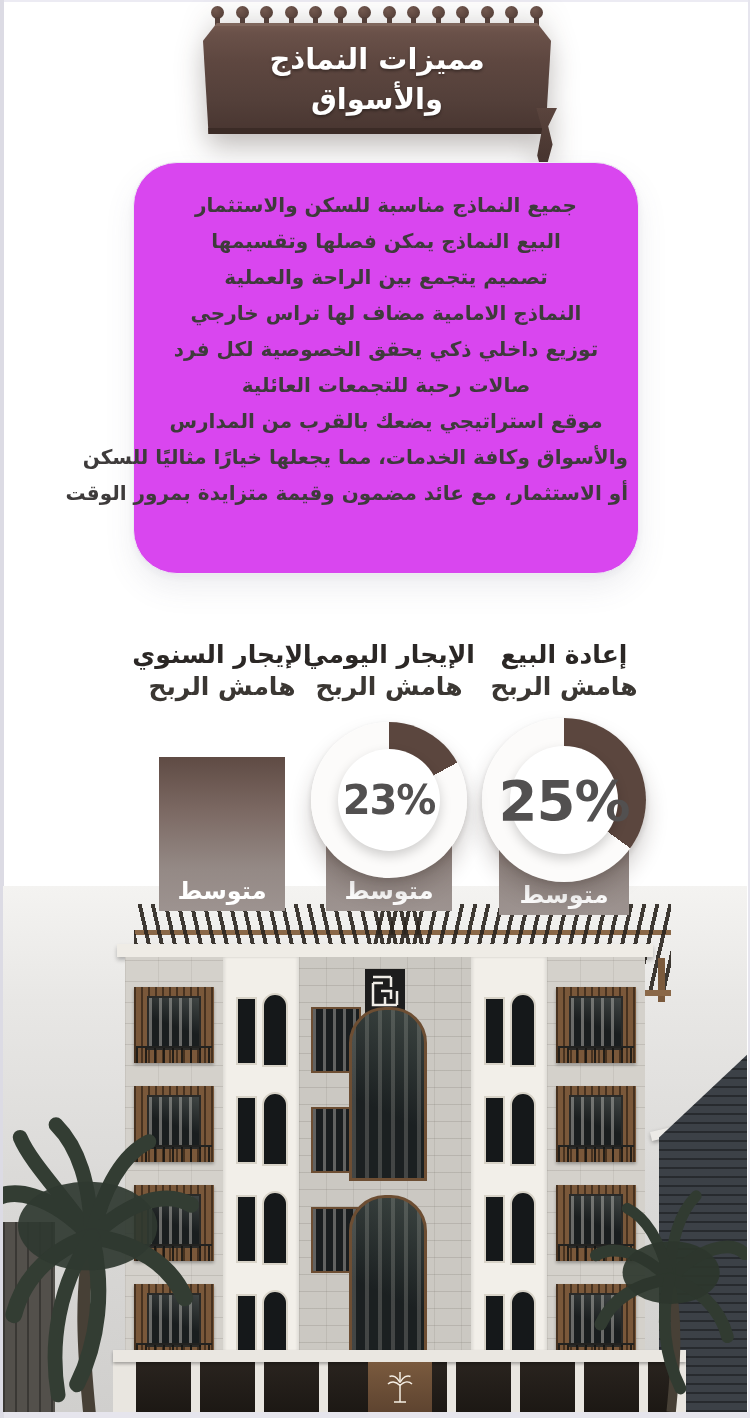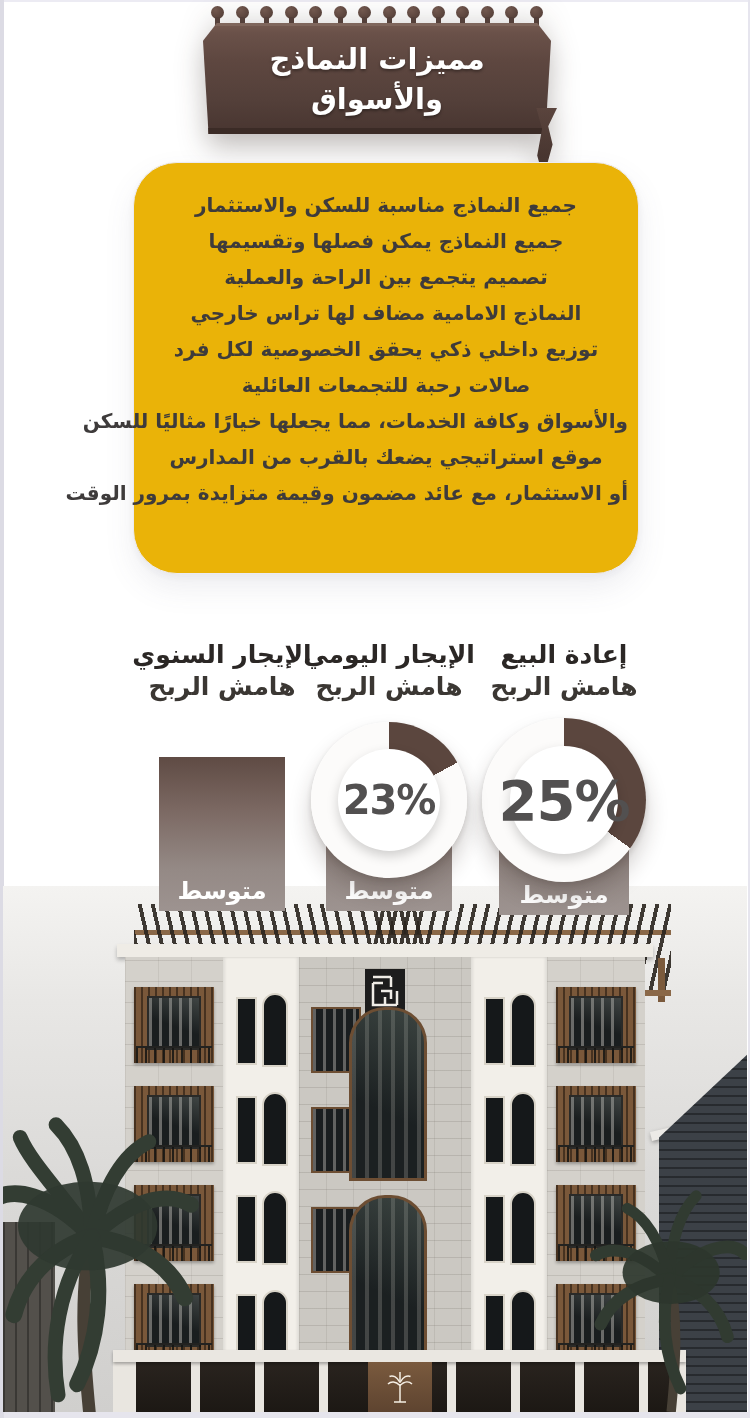--- a/index.html
+++ b/index.html
@@ -25,21 +25,21 @@
   .banner-tail{position:absolute;right:-6px;top:102px;width:22px;height:70px;
        background:linear-gradient(180deg,#5a443d,#41302b);
        clip-path:polygon(6% 0,100% 0,60% 26%,80% 52%,38% 100%,10% 68%,32% 30%);}
   .banner-title{position:absolute;left:0;right:0;top:17px;bottom:0;z-index:2;
        display:flex;flex-direction:column;justify-content:center;align-items:center;
        direction:rtl;color:#ffffff;font-weight:bold;font-size:29px;line-height:40px;
        text-shadow:0 2px 3px rgba(0,0,0,.35);}
 
   
   .features-card{position:absolute;left:133px;top:162px;width:504px;height:410px;
-       background:#eab308;border:1px solid #ecebf2;border-radius:44px;
+       background:#d946ef;border:1px solid #ecebf2;border-radius:44px;
        box-shadow:0 14px 30px rgba(85,85,115,.10), 0 3px 8px rgba(85,85,115,.06);}
   .card-text{position:absolute;left:10px;right:10px;top:24px;direction:rtl;text-align:center;
        color:#3e3b3b;font-size:20px;font-weight:600;line-height:36px;white-space:nowrap;}
 
   
   .charts{position:absolute;left:0;top:607px;width:750px;height:305px;z-index:3;}
   .chart-col{position:absolute;top:0;width:200px;height:302px;text-align:center;}
   .chart-title{direction:rtl;white-space:nowrap;font-size:25px;font-weight:bold;
        color:#2b2725;line-height:34px;margin-top:31px;}
   .chart-sub{direction:rtl;white-space:nowrap;font-size:25px;font-weight:600;
@@ -193,27 +193,27 @@
     <div class="banner-tail"></div>
     <div class="banner-title">
       <span>مميزات النماذج</span>
       <span>والأسواق</span>
     </div>
   </div>
 
   <div class="features-card">
     <div class="card-text">
       <div>جميع النماذج مناسبة للسكن والاستثمار</div>
-      <div>جميع النماذج يمكن فصلها وتقسيمها</div>
+      <div>البيع النماذج يمكن فصلها وتقسيمها</div>
       <div>تصميم يتجمع بين الراحة والعملية</div>
       <div>النماذج الامامية مضاف لها تراس خارجي</div>
       <div>توزيع داخلي ذكي يحقق الخصوصية لكل فرد</div>
       <div>صالات رحبة للتجمعات العائلية</div>
+      <div>موقع استراتيجي يضعك بالقرب من المدارس</div>
       <div>والأسواق وكافة الخدمات، مما يجعلها خيارًا مثاليًا للسكن</div>
-      <div>موقع استراتيجي يضعك بالقرب من المدارس</div>
       <div>أو الاستثمار، مع عائد مضمون وقيمة متزايدة بمرور الوقت</div>
     </div>
   </div>
 
   <div class="charts">
 
     <div class="chart-col lg" style="left:464px">
       <div class="chart-title">إعادة البيع</div>
       <div class="chart-sub">هامش الربح</div>
       <div class="ribbon">

